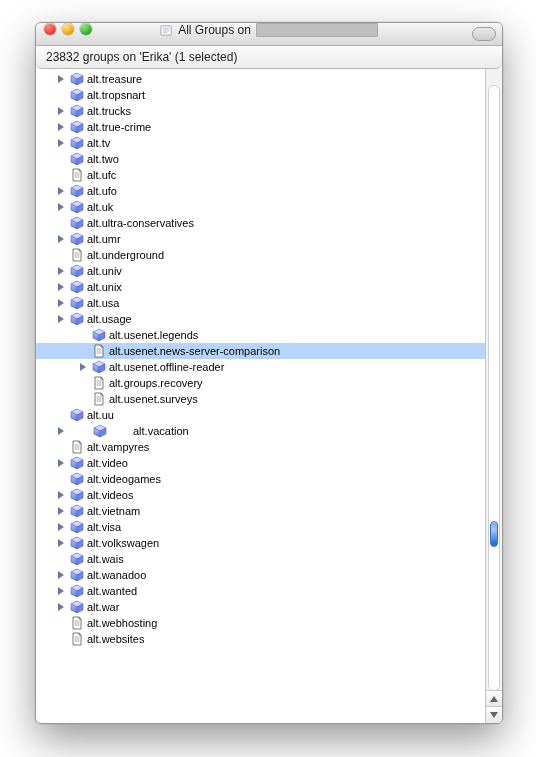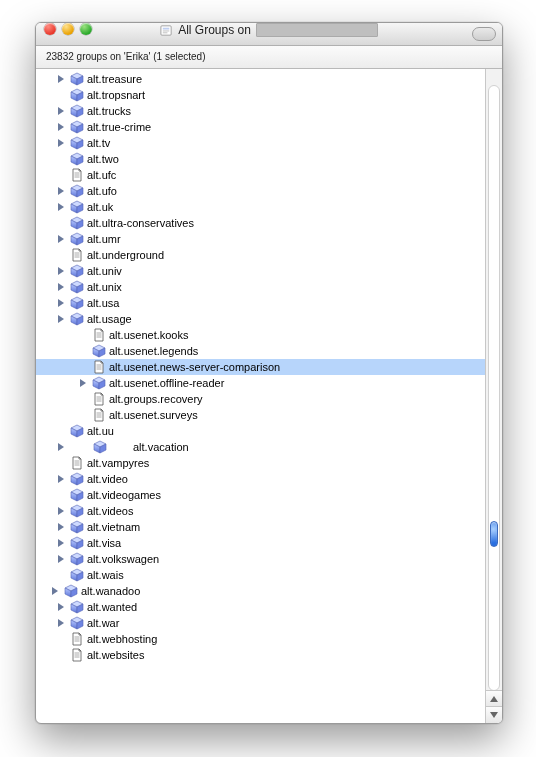--- a/index.html
+++ b/index.html
@@ -82,25 +82,26 @@
     background:linear-gradient(#e9e9e9,#cfcfcf);
     border:1px solid #9d9d9d;
   }
   
   .header {
     height: 22px;
     line-height: 22px;
     padding: 0 10px;
     border-bottom: 1px solid #b8b8b8;
     background: linear-gradient(#fbfbfb,#ececec);
-    font-size: 10px;
+    font-size: 12px;
     color: #222;
     flex: 0 0 auto;
     white-space: nowrap;
     overflow: hidden;
+    border-radius: 6px;
   }
   
   .content {
     flex: 1 1 auto;
     display: flex;
     min-height: 0;
     border-radius: 27px;
   }
   .list {
     flex: 1 1 auto;
@@ -413,71 +414,62 @@
             <span class="icon-slot">
               <svg viewBox="0 0 14 14" class="folder">
                 <use href="#folder-icon"></use>
               </svg>
             </span>
             <span class="label">alt.usage</span>
           </div>
           <div class="row" style="padding-left: 40px;">
             <span class="arrow-slot"></span>
             <span class="icon-slot">
-              <svg viewBox="0 0 12 14" class="doc">
-                <use href="#doc-icon"></use>
-              </svg>
-            </span>
-            <span class="label">alt.usenet.kooks</span>
+              <svg viewBox="0 0 14 14" class="folder">
+                <use href="#folder-icon"></use>
+              </svg>
+            </span>
+            <span class="label">alt.usenet.legends</span>
+          </div>
+          <div class="row selected" style="padding-left: 40px;">
+            <span class="arrow-slot"></span>
+            <span class="icon-slot">
+              <svg viewBox="0 0 12 14" class="doc">
+                <use href="#doc-icon"></use>
+              </svg>
+            </span>
+            <span class="label">alt.usenet.news-server-comparison</span>
           </div>
           <div class="row" style="padding-left: 40px;">
-            <span class="arrow-slot"></span>
-            <span class="icon-slot">
-              <svg viewBox="0 0 14 14" class="folder">
-                <use href="#folder-icon"></use>
-              </svg>
-            </span>
-            <span class="label">alt.usenet.legends</span>
-          </div>
-          <div class="row selected" style="padding-left: 40px;">
-            <span class="arrow-slot"></span>
-            <span class="icon-slot">
-              <svg viewBox="0 0 12 14" class="doc">
-                <use href="#doc-icon"></use>
-              </svg>
-            </span>
-            <span class="label">alt.usenet.news-server-comparison</span>
+            <span class="arrow-slot">
+              <span class="tri right"></span>
+            </span>
+            <span class="icon-slot">
+              <svg viewBox="0 0 14 14" class="folder">
+                <use href="#folder-icon"></use>
+              </svg>
+            </span>
+            <span class="label">alt.usenet.offline-reader</span>
           </div>
           <div class="row" style="padding-left: 40px;">
-            <span class="arrow-slot">
-              <span class="tri right"></span>
-            </span>
-            <span class="icon-slot">
-              <svg viewBox="0 0 14 14" class="folder">
-                <use href="#folder-icon"></use>
-              </svg>
-            </span>
-            <span class="label">alt.usenet.offline-reader</span>
+            <span class="arrow-slot"></span>
+            <span class="icon-slot">
+              <svg viewBox="0 0 12 14" class="doc">
+                <use href="#doc-icon"></use>
+              </svg>
+            </span>
+            <span class="label">alt.groups.recovery</span>
           </div>
           <div class="row" style="padding-left: 40px;">
             <span class="arrow-slot"></span>
             <span class="icon-slot">
               <svg viewBox="0 0 12 14" class="doc">
                 <use href="#doc-icon"></use>
               </svg>
             </span>
-            <span class="label">alt.groups.recovery</span>
-          </div>
-          <div class="row" style="padding-left: 40px;">
-            <span class="arrow-slot"></span>
-            <span class="icon-slot">
-              <svg viewBox="0 0 12 14" class="doc">
-                <use href="#doc-icon"></use>
-              </svg>
-            </span>
             <span class="label">alt.usenet.surveys</span>
           </div>
           <div class="row" style="padding-left: 18px;">
             <span class="arrow-slot"></span>
             <span class="icon-slot">
               <svg viewBox="0 0 14 14" class="folder">
                 <use href="#folder-icon"></use>
               </svg>
             </span>
             <span class="label">alt.uu</span>
@@ -568,21 +560,21 @@
           </div>
           <div class="row" style="padding-left: 18px;">
             <span class="arrow-slot"></span>
             <span class="icon-slot">
               <svg viewBox="0 0 14 14" class="folder">
                 <use href="#folder-icon"></use>
               </svg>
             </span>
             <span class="label">alt.wais</span>
           </div>
-          <div class="row" style="padding-left: 12px;">
+          <div class="row" style="padding-left: 18px;">
             <span class="arrow-slot">
               <span class="tri right"></span>
             </span>
             <span class="icon-slot">
               <svg viewBox="0 0 14 14" class="folder">
                 <use href="#folder-icon"></use>
               </svg>
             </span>
             <span class="label">alt.wanadoo</span>
           </div>

